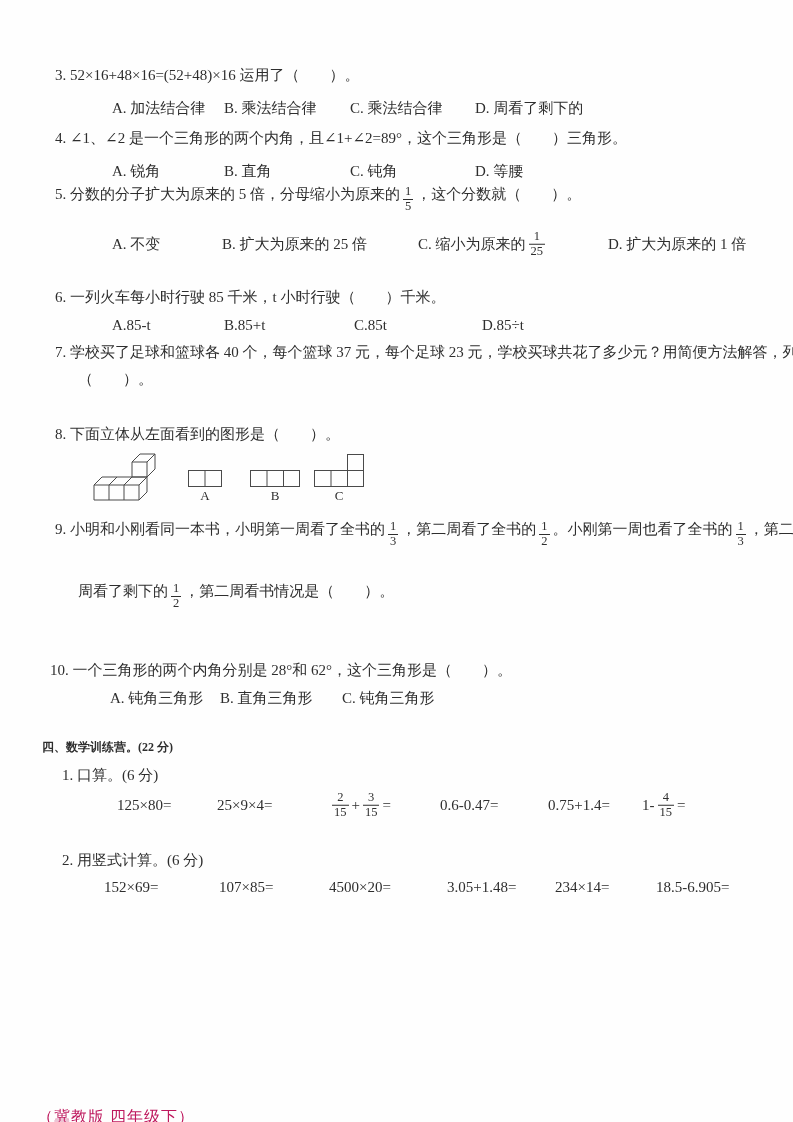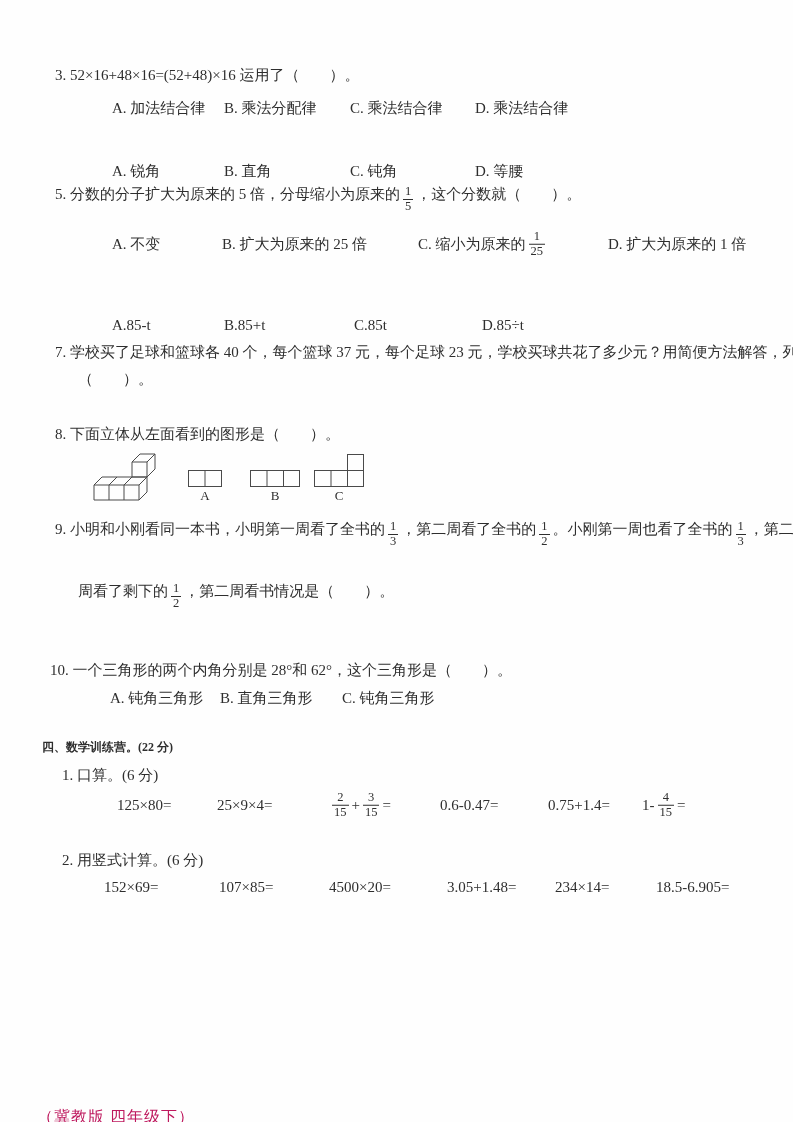--- a/index.html
+++ b/index.html
@@ -29,25 +29,26 @@
   .footer{position:absolute;left:37px;top:1107px;color:#be185d;font-size:16px;letter-spacing:1px;}
 </style>
 </head>
 <body>
 
 <div class="page">
 
   <div class="line" style="left:55px;top:64px">3.  52×16+48×16=(52+48)×16 运用了（　　）。</div>
   <div class="opts" style="top:95px">
     <span style="left:80px">A. 加法结合律</span>
-    <span style="left:192px">B. 乘法分配律</span>
+    <span style="left:192px">B. 乘法结合律</span>
     <span style="left:318px">C. 乘法结合律</span>
-    <span style="left:443px">D. 乘法结合律</span>
-  </div>
-
+    <span style="left:443px">D. 周看了剩下的</span>
+  </div>
+
+  <div class="line" style="left:55px;top:127px">4.  ∠1、∠2 是一个三角形的两个内角，且∠1+∠2=89°，这个三角形是（　　）三角形。</div>
   <div class="opts" style="top:158px">
     <span style="left:80px">A. 锐角</span>
     <span style="left:192px">B. 直角</span>
     <span style="left:318px">C. 钝角</span>
     <span style="left:443px">D. 等腰</span>
   </div>
 
   <div class="fline" style="left:55px;top:185px;height:30px">
     <span>5.  分数的分子扩大为原来的 5 倍，分母缩小为原来的</span>
     <span class="frac">
@@ -62,20 +63,21 @@
     <span style="left:386px">
       <span>C. 缩小为原来的</span>
       <span class="frac">
         <span class="fn">1</span>
         <span class="fd">25</span>
       </span>
     </span>
     <span style="left:576px">D. 扩大为原来的 1 倍</span>
   </div>
 
+  <div class="line" style="left:55px;top:286px">6.  一列火车每小时行驶 85 千米，t 小时行驶（　　）千米。</div>
   <div class="opts" style="top:312px">
     <span style="left:80px">A.85-t</span>
     <span style="left:192px">B.85+t</span>
     <span style="left:322px">C.85t</span>
     <span style="left:450px">D.85÷t</span>
   </div>
 
   <div class="line" style="left:55px;top:341px">7.  学校买了足球和篮球各 40 个，每个篮球 37 元，每个足球 23 元，学校买球共花了多少元？用简便方法解答，列式为</div>
   <div class="line" style="left:78px;top:368px">（　　）。</div>
 

